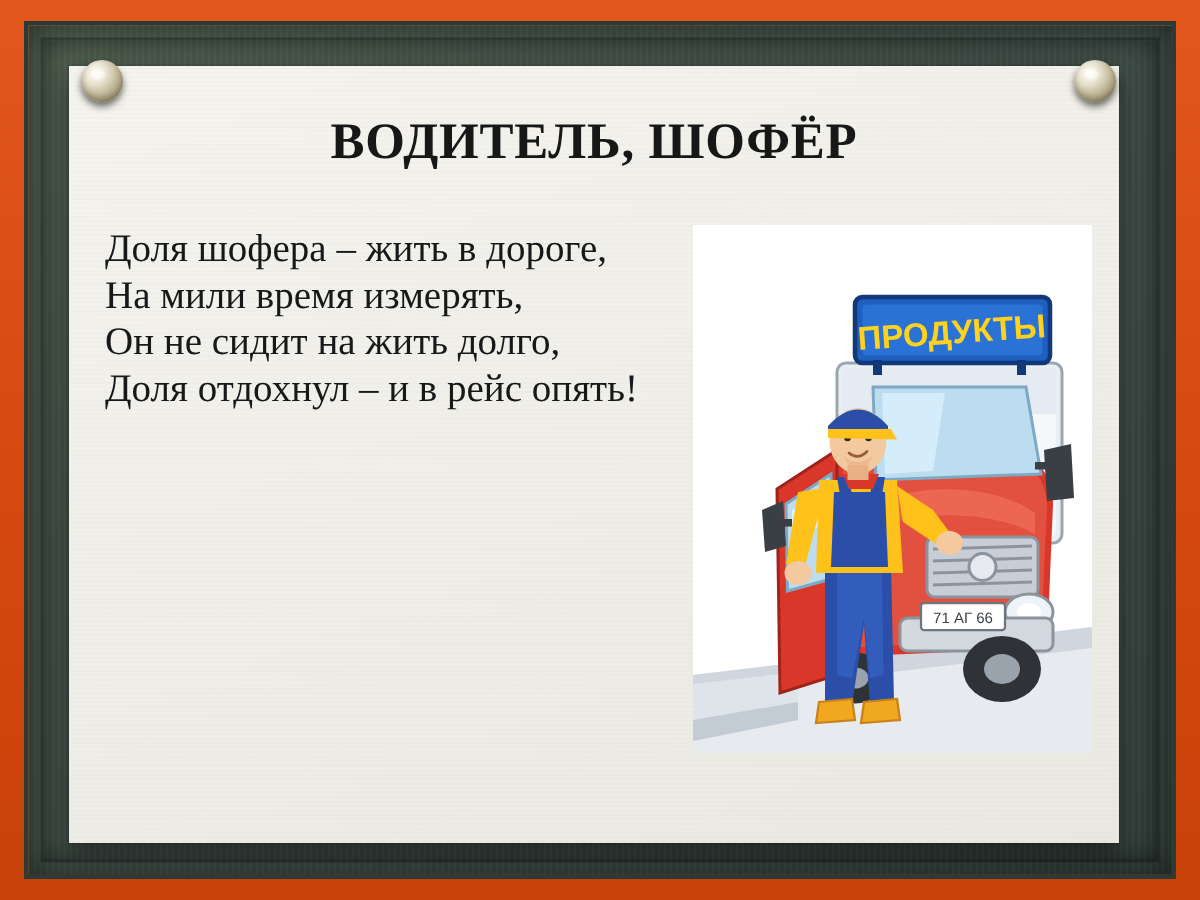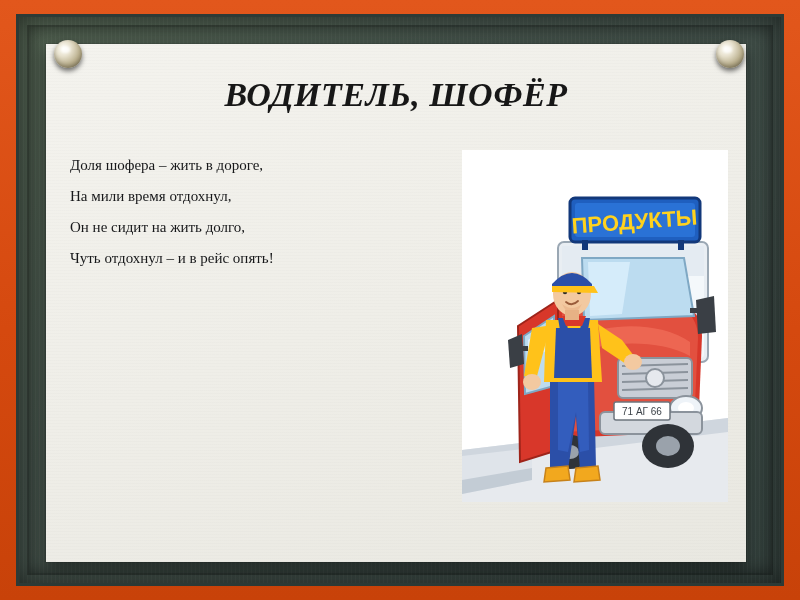--- a/index.html
+++ b/index.html
@@ -88,34 +88,33 @@
 
   
   .title {
     position: absolute;
     left: 0;
     top: 32px;
     width: 100%;
     text-align: center;
     font-family: "Liberation Serif", serif;
     font-weight: bold;
-    font-style: italic;
     font-size: 34px;
     letter-spacing: 0.5px;
     color: #171717;
   }
 
   
   .poem {
     position: absolute;
     left: 24px;
     top: 106px;
     width: 400px;
     font-family: "Liberation Serif", serif;
-    font-size: 15px;
+    font-size: 26px;
     line-height: 31px;
     color: #17181a;
   }
   .poem .line { white-space: nowrap; }
 
   
   .illustration {
     position: absolute;
     left: 416px;
     top: 106px;
@@ -135,23 +134,23 @@
   <div class="board">
     <div class="board-inner-edge"></div>
   </div>
 
   <div class="sheet">
 
     <div class="title">ВОДИТЕЛЬ, ШОФЁР</div>
 
     <div class="poem">
       <div class="line">Доля шофера – жить в дороге,</div>
-      <div class="line">На мили время отдохнул,</div>
+      <div class="line">На мили время измерять,</div>
       <div class="line">Он не сидит на жить долго,</div>
-      <div class="line">Чуть отдохнул – и в рейс опять!</div>
+      <div class="line">Доля отдохнул – и в рейс опять!</div>
     </div>
 
     <div class="illustration">
       <svg class="illu-svg" viewBox="0 0 266 352" xmlns="http://www.w3.org/2000/svg">
 
         <rect x="0" y="0" width="266" height="352" fill="#ffffff"></rect>
 
         <path d="M0 300 L266 268 L266 352 L0 352 Z" fill="#e7eaee"></path>
         <path d="M0 300 L266 268 L266 282 L0 314 Z" fill="#cfd6de"></path>
 

